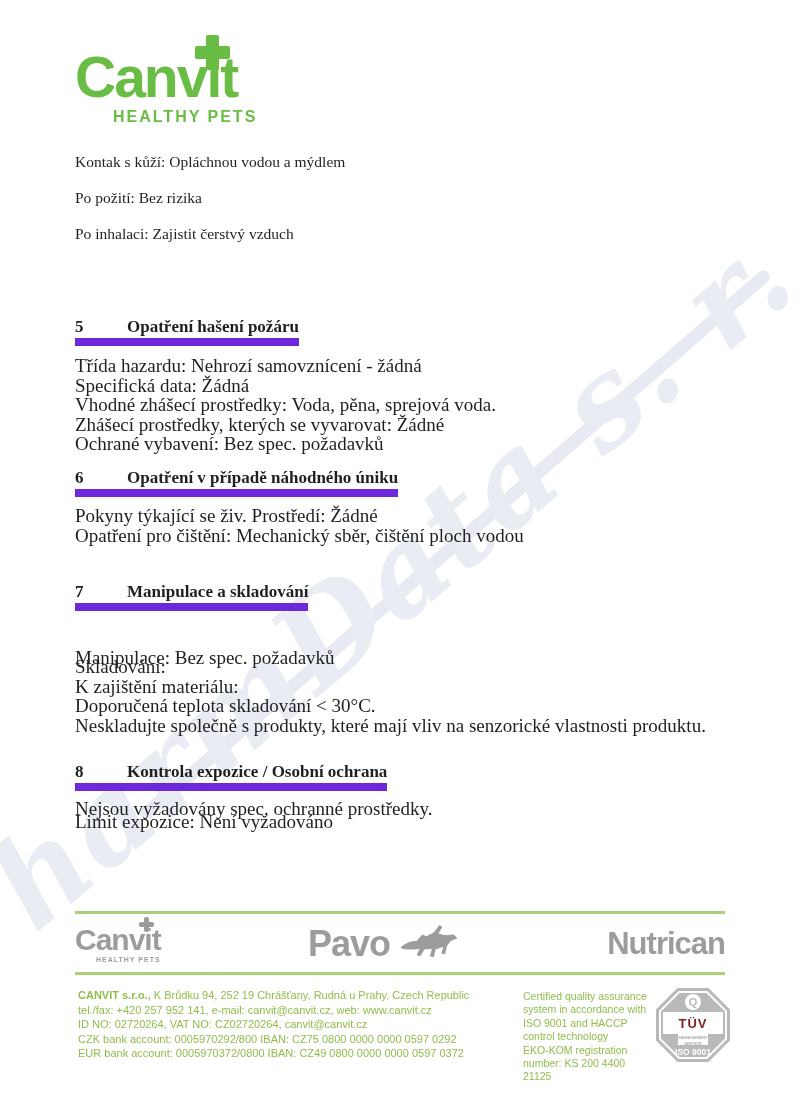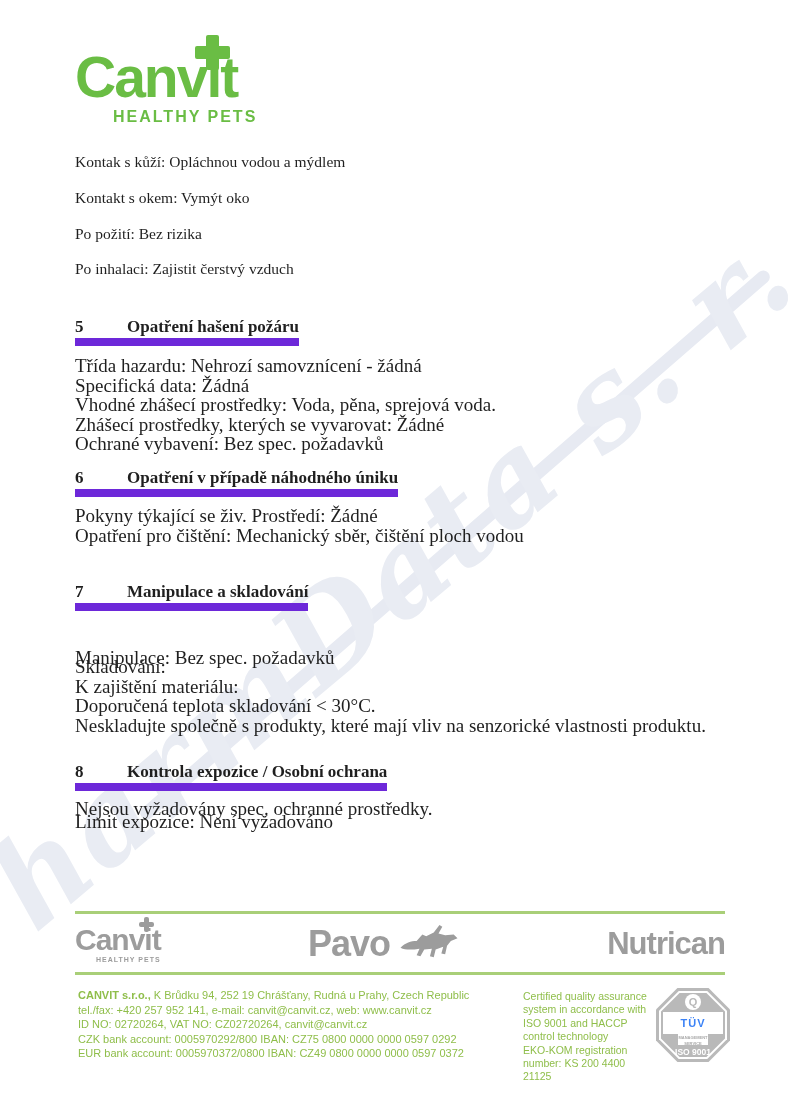--- a/index.html
+++ b/index.html
@@ -84,21 +84,21 @@
     clip-path:polygon(29% 0,71% 0,100% 29%,100% 71%,71% 100%,29% 100%,0 71%,0 29%); }
   .tuv-oct-line { position:absolute; inset:3px; background:#ffffff;
     clip-path:polygon(29% 0,71% 0,100% 29%,100% 71%,71% 100%,29% 100%,0 71%,0 29%); }
   .tuv-oct-in { position:absolute; inset:5px; background:#b9b9b9;
     clip-path:polygon(29% 0,71% 0,100% 29%,100% 71%,71% 100%,29% 100%,0 71%,0 29%); }
   .tuv-q { position:absolute; left:29px; top:6px; width:16px; height:16px; border-radius:50%;
     background:#ffffff; color:#b9b9b9; font-weight:bold; font-size:11px;
     display:flex; align-items:center; justify-content:center; }
   .tuv-band { position:absolute; left:7px; right:7px; top:24px; height:22px; background:#ffffff;
     display:flex; align-items:center; justify-content:center; }
-  .tuv-name { color:#3b82f6; font-weight:bold; font-size:11px; letter-spacing:1px; }
+  .tuv-name { color:#7f1d1d; font-weight:bold; font-size:13px; letter-spacing:1px; }
   .tuv-sub { position:absolute; left:22px; right:22px; top:46px; height:11px; background:#ffffff;
     color:#a9a9a9; font-size:4px; font-weight:bold; text-align:center; line-height:5.5px;
     padding-top:1px; }
   .tuv-iso { position:absolute; left:0; right:0; top:59px; text-align:center;
     color:#ffffff; font-weight:bold; font-size:8.5px; }
 </style>
 </head>
 <body>
 
 <div class="page">
@@ -114,21 +114,20 @@
         <span class="cross logo-cross">
           <span class="c-v"></span>
             <span class="c-h"></span>
         </span>
       </div>
       <div class="logo-tag">HEALTHY PETS</div>
     </div>
 
     <div class="fa-block">
       <div class="fa-line">Kontak s kůží: Opláchnou vodou a mýdlem</div>
-      <div class="fa-line">Kontakt s okem: Vymýt oko</div>
       <div class="fa-line">Po požití: Bez rizika</div>
       <div class="fa-line">Po inhalaci: Zajistit čerstvý vzduch</div>
     </div>
 
     <div class="sec-head" style="top:317px;">
       <span class="hwrap"><span class="hnum">5</span><span>Opatření hašení požáru</span></span>
     </div>
     <div class="sec-body" style="top:356px;">
       <div>Třída hazardu: Nehrozí samovznícení - žádná</div>
       <div>Specifická data: Žádná</div>

